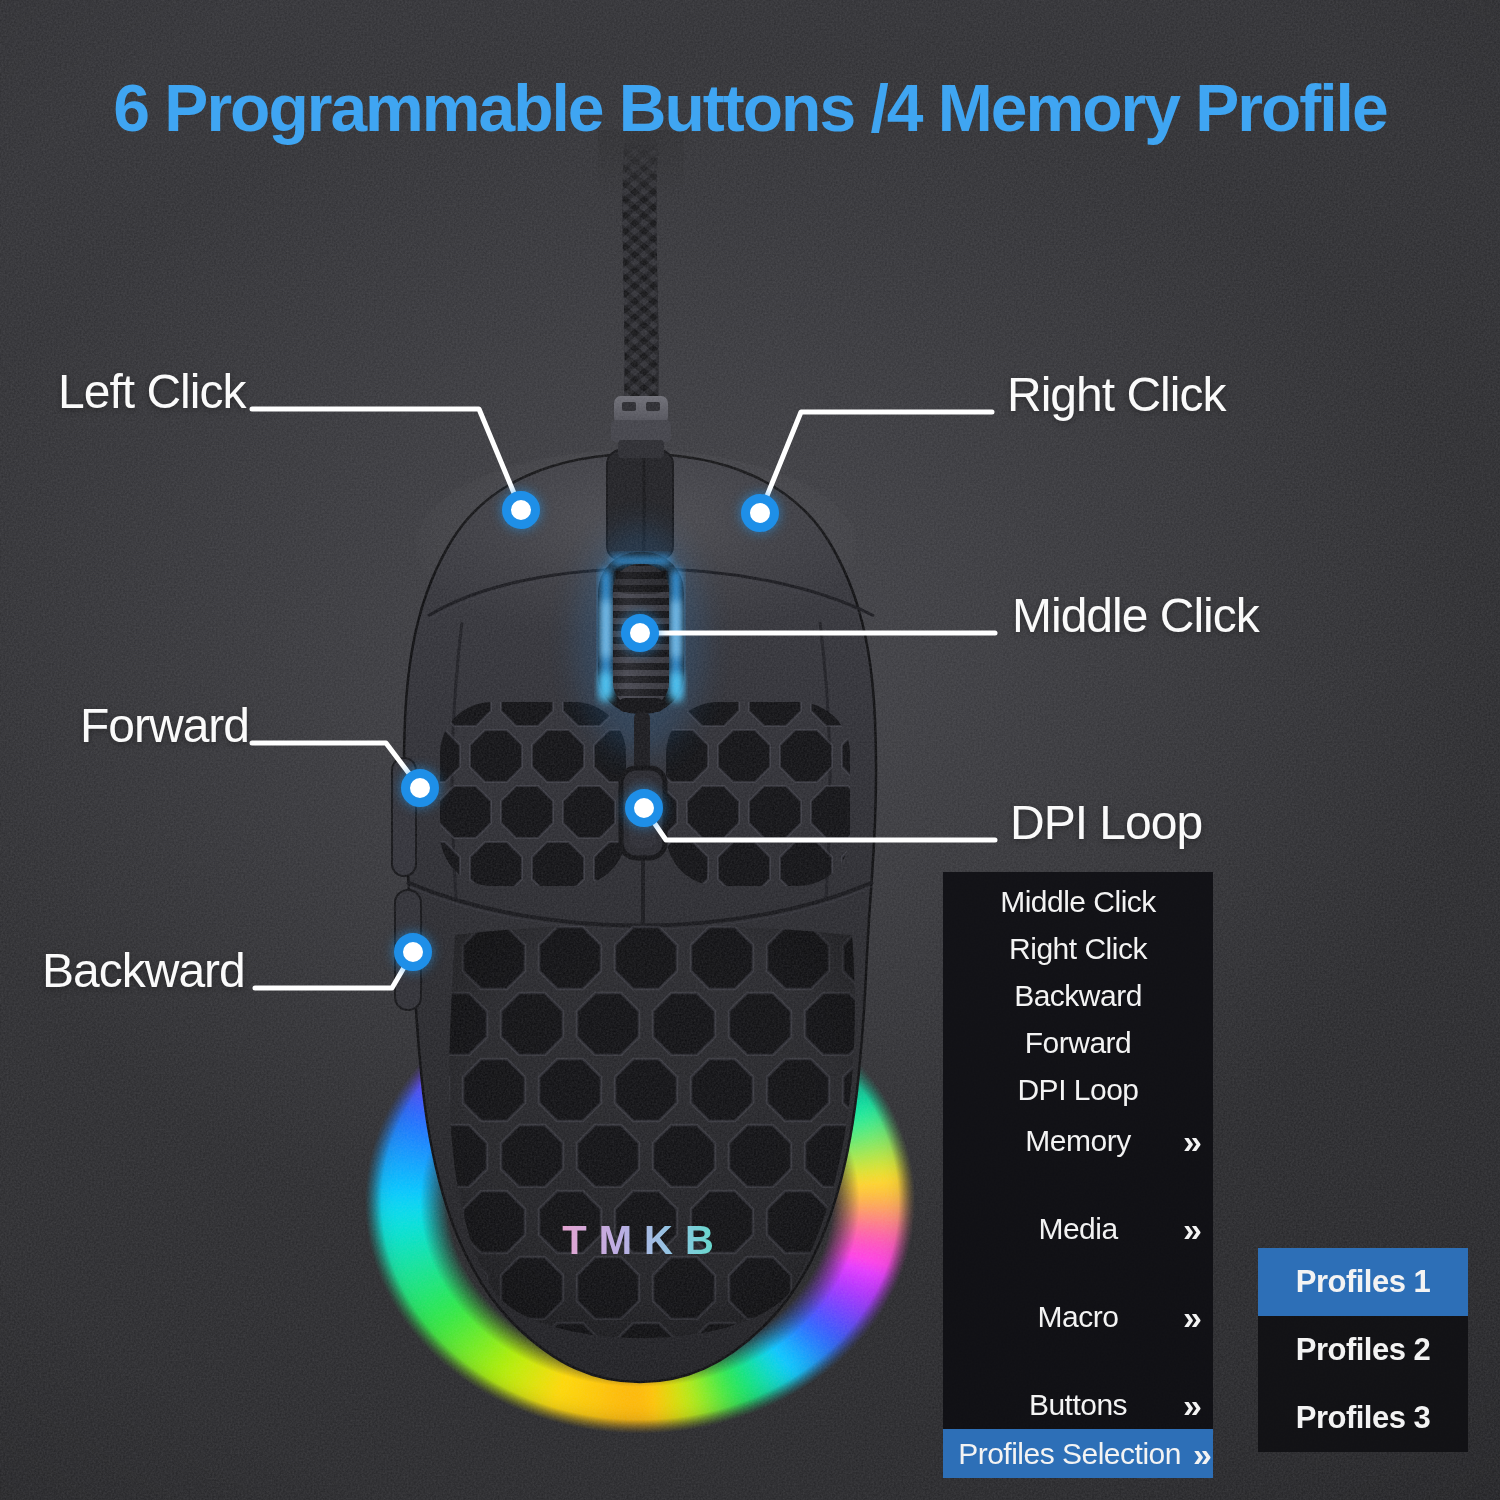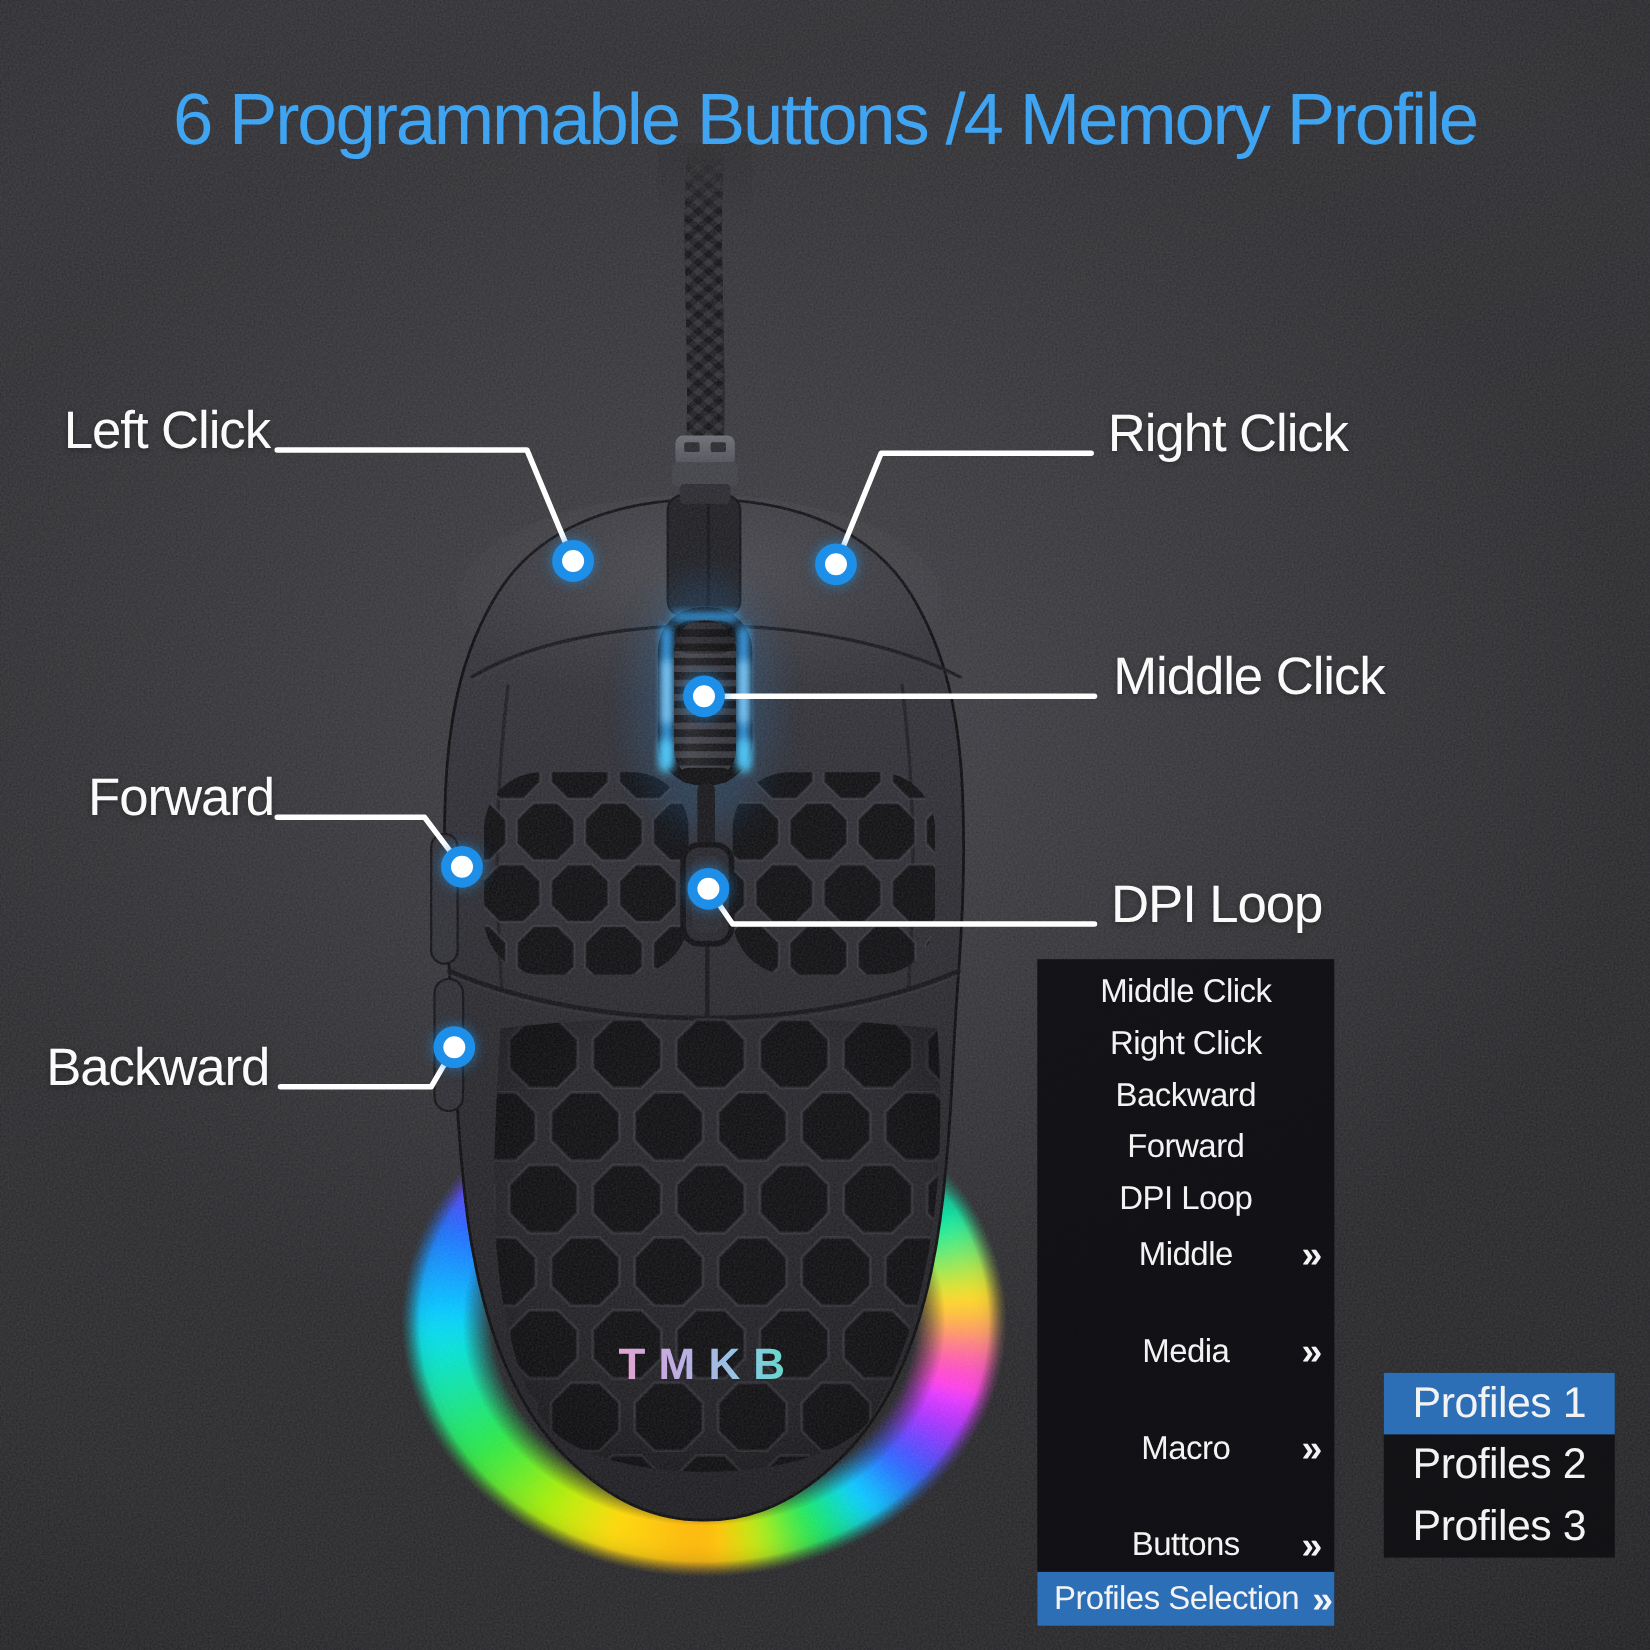--- a/index.html
+++ b/index.html
@@ -34,21 +34,21 @@
     background:#fff;border:9px solid #1E8FE8;box-sizing:border-box;
     box-shadow:0 0 12px rgba(32,150,238,.65);
   }
   .callout{
     position:absolute;z-index:6;color:#fafafa;font-size:48px;font-weight:400;
     letter-spacing:-1px;white-space:nowrap;line-height:1;
     text-shadow:0 2px 6px rgba(0,0,0,.35);
   }
   .page-title{
     position:absolute;left:0;right:0;top:70px;z-index:7;text-align:center;
-    font-size:66px;font-weight:400;letter-spacing:-2px;color:#3FA5F2;white-space:nowrap;
+    font-size:66px;font-weight:700;letter-spacing:-2px;color:#3FA5F2;white-space:nowrap;
   }
   .menu-panel{
     position:absolute;left:943px;top:872px;width:270px;z-index:8;
     background:rgba(13,13,17,.87);padding-top:6px;box-sizing:border-box;
     display:flex;flex-direction:column;
   }
   .menu-item{
     position:relative;height:47px;display:flex;align-items:center;justify-content:center;
     color:#f3f3f3;font-size:30px;font-weight:500;letter-spacing:-0.5px;
   }
@@ -57,22 +57,22 @@
   .mi-arrow{
     position:absolute;right:14px;font-size:34px;font-weight:700;letter-spacing:-3px;line-height:1;
   }
   .menu-item.selected{background:#2D6FB7;height:49px;padding-left:11px;}
   .menu-item.selected .mi-arrow{position:static;margin-left:12px;right:auto;}
   .submenu{
     position:absolute;left:1258px;top:1248px;width:210px;z-index:8;
     background:rgba(15,15,19,.9);
   }
   .submenu-item{
-    height:56px;display:flex;align-items:center;justify-content:center;
-    color:#f3f3f3;font-size:39px;font-weight:400;letter-spacing:-0.5px;
+    height:68px;display:flex;align-items:center;justify-content:center;
+    color:#f3f3f3;font-size:31px;font-weight:700;letter-spacing:-0.5px;
   }
   .submenu-item.selected{background:#2D6FB7;}
 </style>
 </head>
 <body>
 
 <div class="stage">
 
   <div class="mouse-shadow"></div>
   <div class="rgb-glow"></div>
@@ -285,21 +285,21 @@
     </div>
     <div class="menu-item">
       <span>Forward</span>
       <span class="mi-arrow"></span>
     </div>
     <div class="menu-item">
       <span>DPI Loop</span>
       <span class="mi-arrow"></span>
     </div>
     <div class="menu-item grp gap">
-      <span>Middle</span>
+      <span>Memory</span>
       <span class="mi-arrow">»</span>
     </div>
     <div class="menu-item grp">
       <span>Media</span>
       <span class="mi-arrow">»</span>
     </div>
     <div class="menu-item grp">
       <span>Macro</span>
       <span class="mi-arrow">»</span>
     </div>

